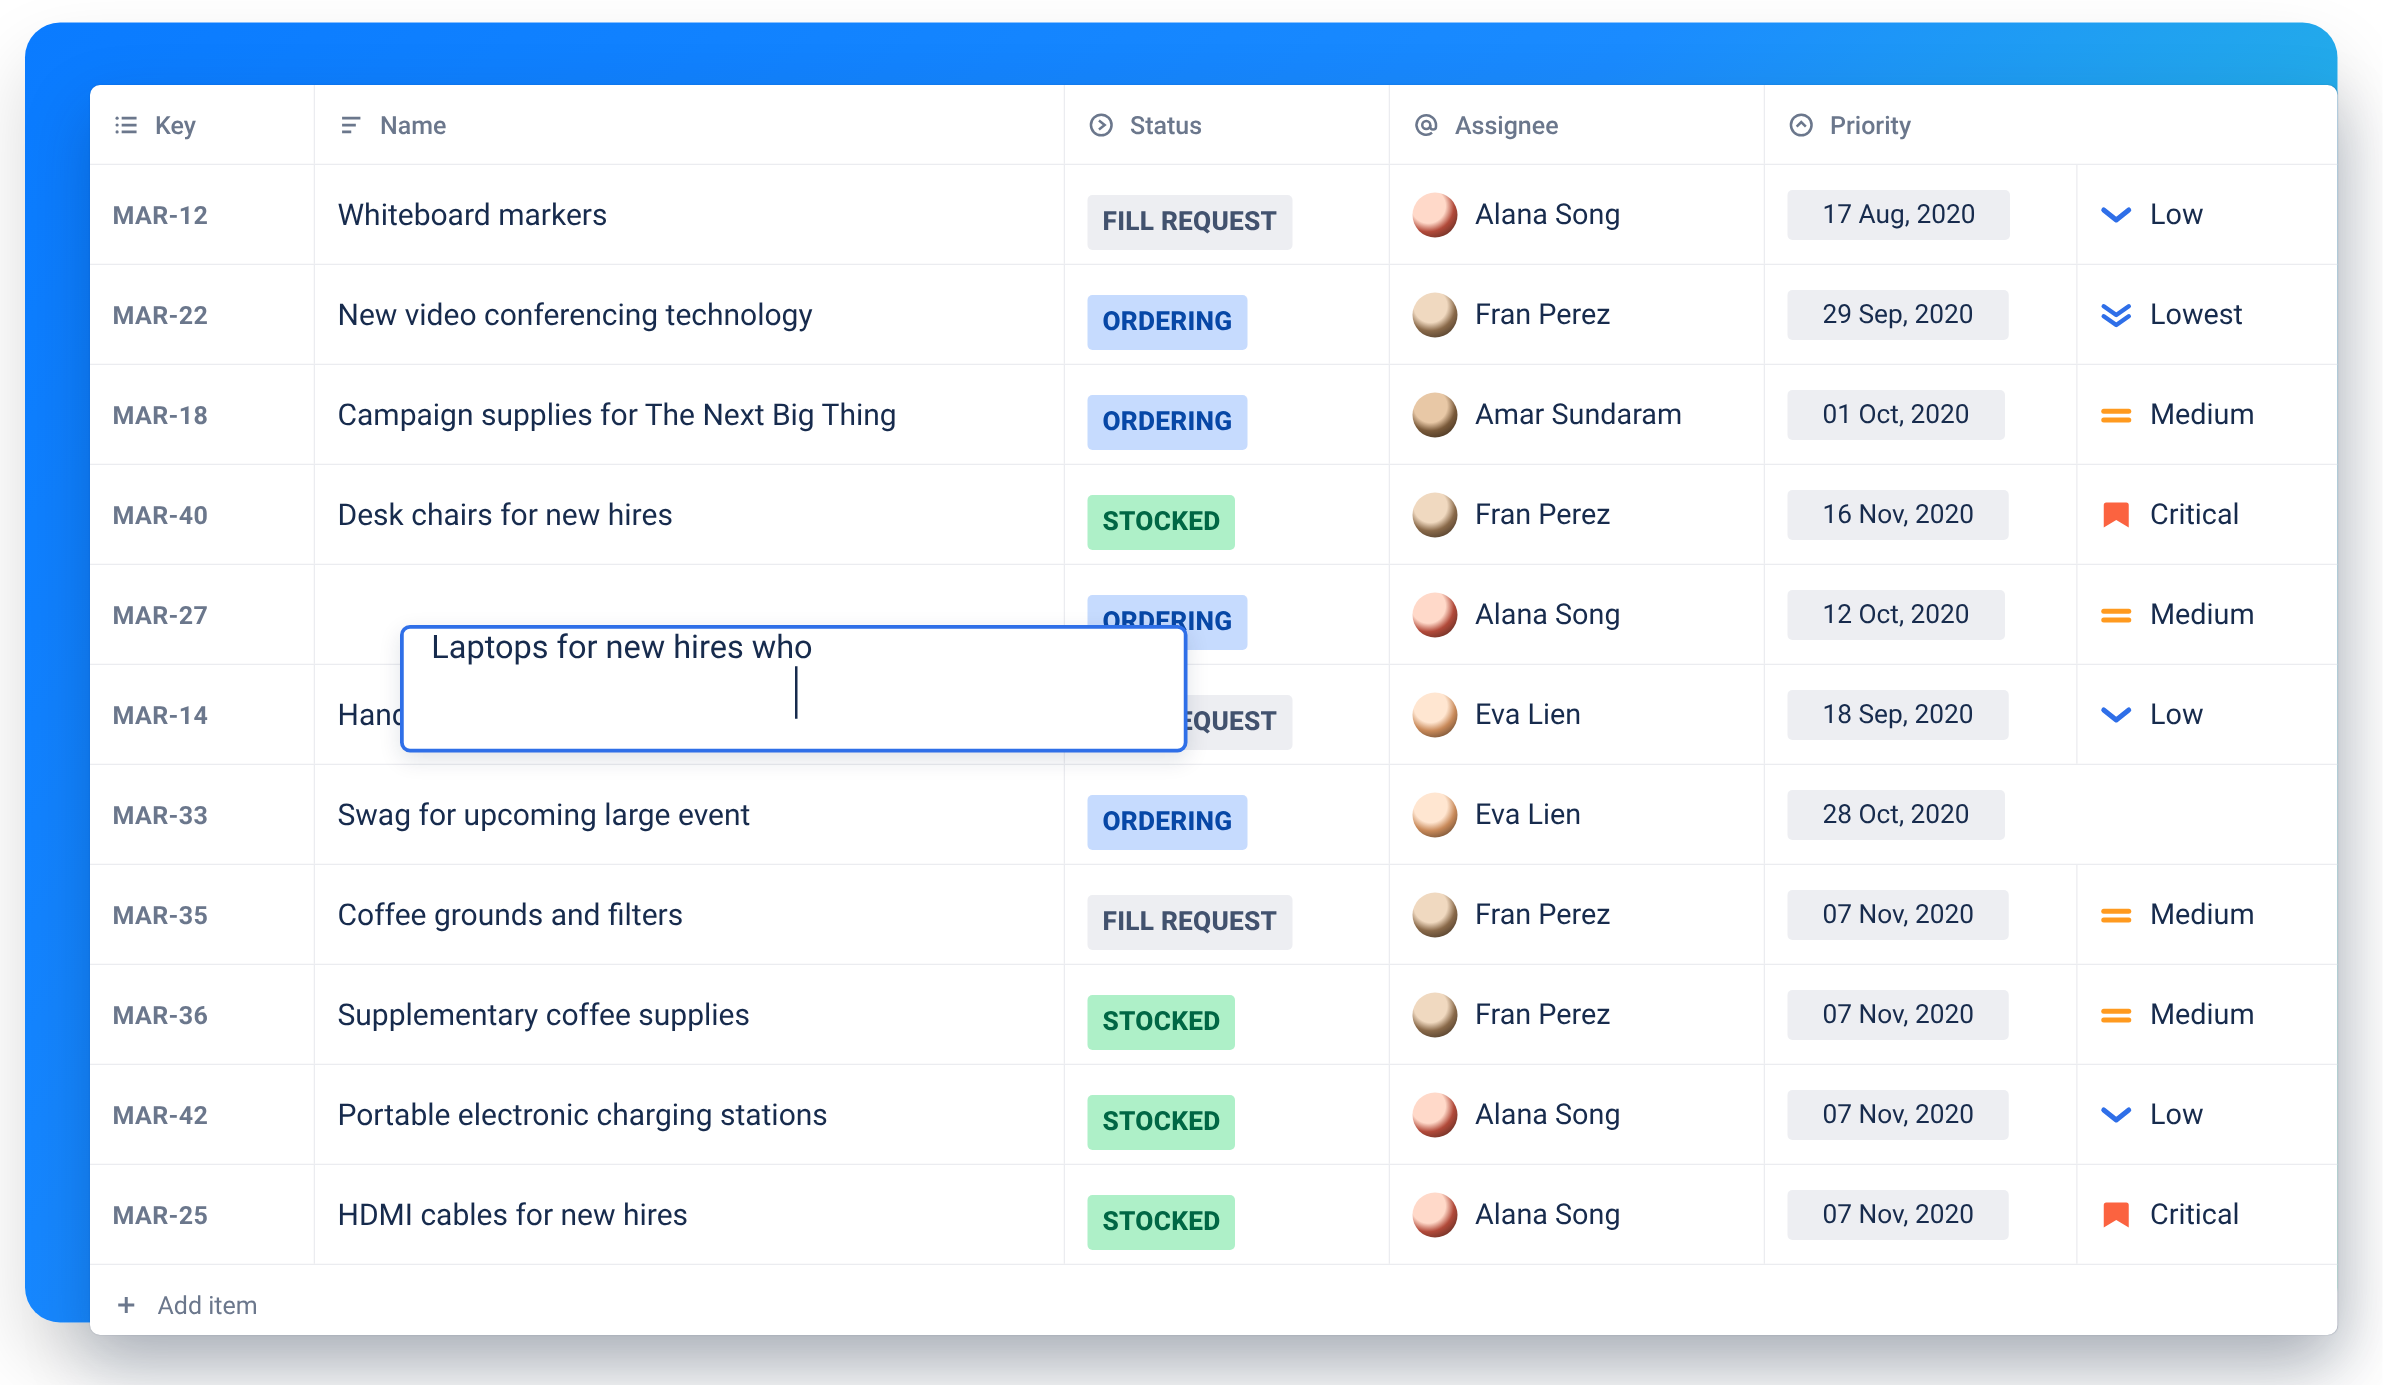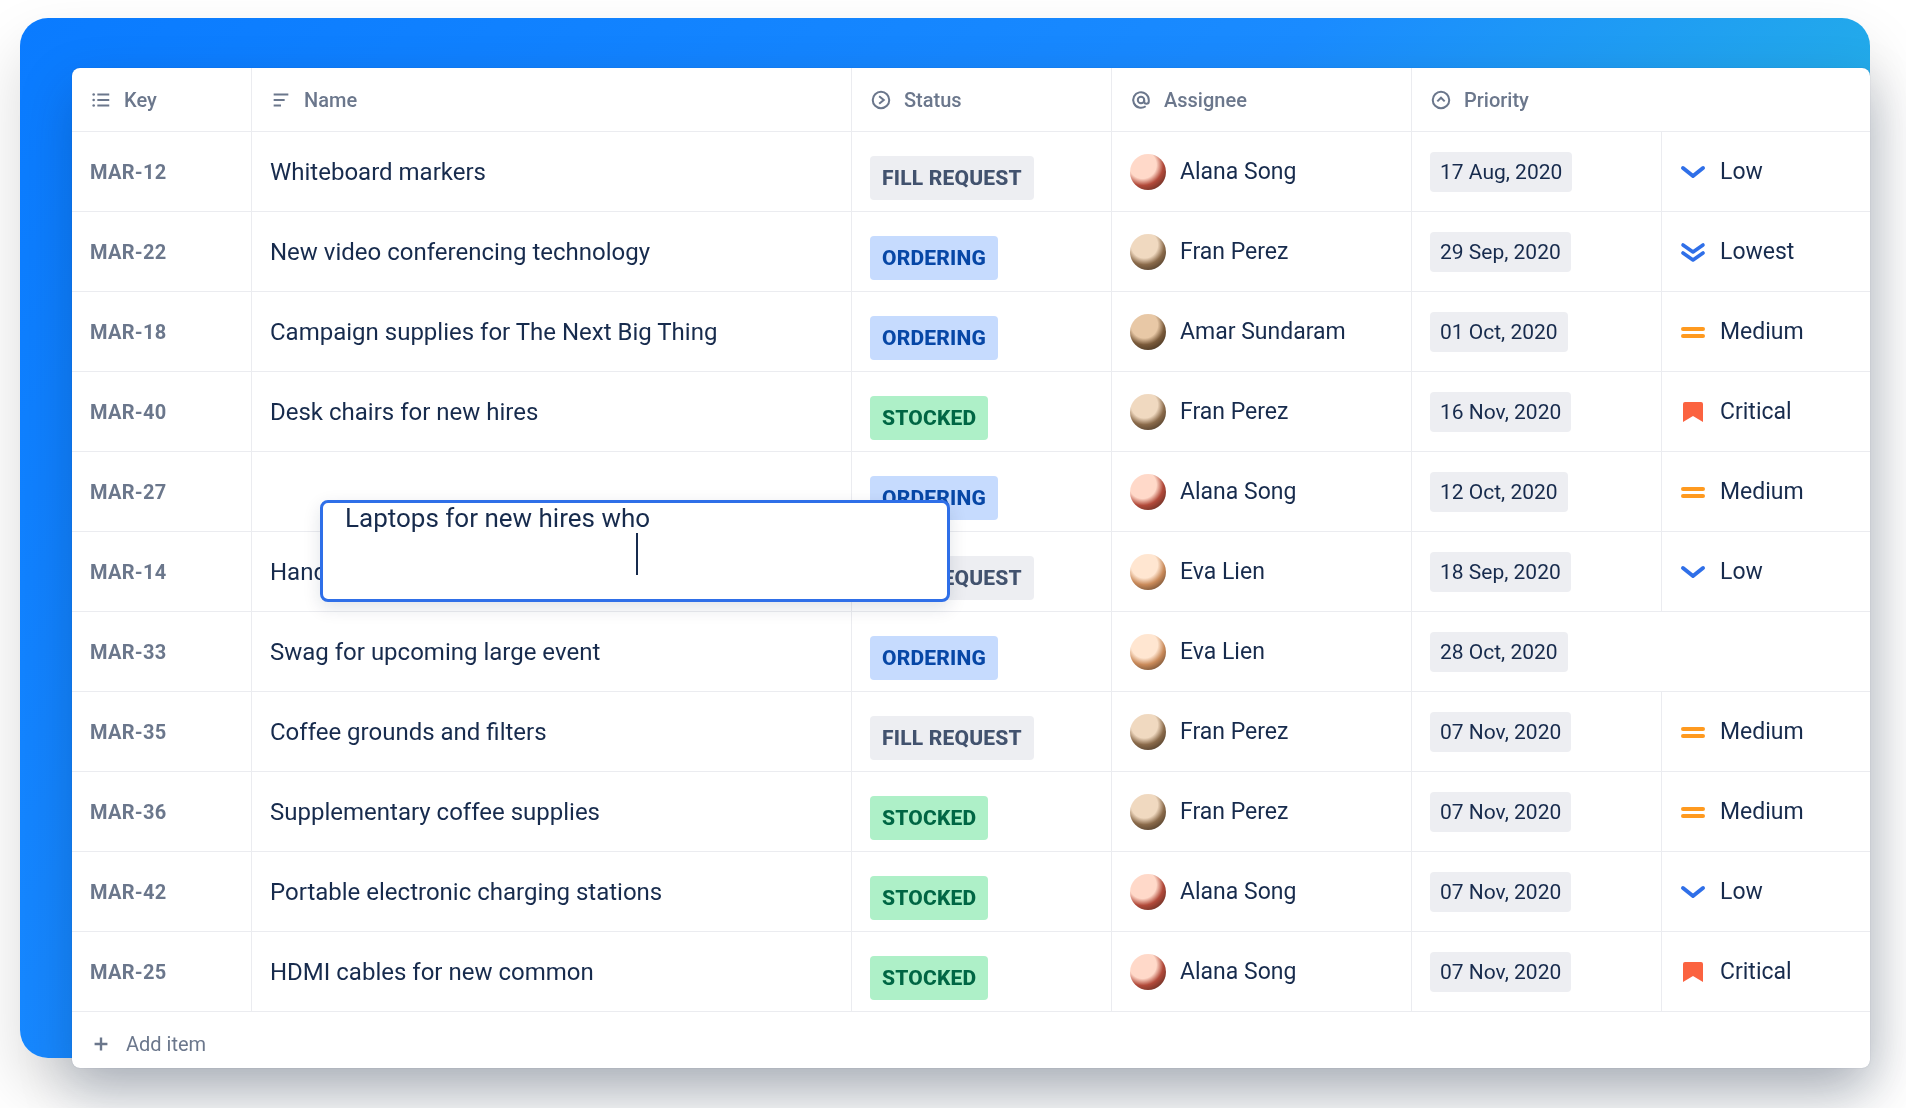--- a/index.html
+++ b/index.html
@@ -37,21 +37,21 @@
   .row.footer .cell { border-right: none; color: #6B778C; font-size: 20px; gap: 14px; }
   .key-txt { color: #6B778C; font-size: 20px; font-weight: 700; letter-spacing: 0.3px; }
   .name-txt { color: #172B4D; font-size: 24px; }
   .status-pill { display: inline-block; padding: 10px 12px; border-radius: 4px; font-weight: 800; font-size: 21px; letter-spacing: 0.2px; margin-top: 13px; }
   .status-fill   { background: #EDEEF2; color: #42526E; }
   .status-order  { background: #C6DBFE; color: #0747A6; }
   .status-stock  { background: #AEF0C8; color: #006644; text-align: center; }
   .assignee { display: flex; align-items: center; gap: 14px; }
   .avatar { width: 36px; height: 36px; border-radius: 50%; display: inline-block; flex: 0 0 36px; }
   .assignee-name { color: #172B4D; font-size: 23px; }
-  .date-pill { background: #EDEEF2; color: #172B4D; padding: 8px 10px; border-radius: 4px; font-size: 21px; }
+  .date-pill { background: #EDEEF2; color: #172B4D; padding: 8px 28px; border-radius: 4px; font-size: 21px; }
   .pri { display: flex; align-items: center; gap: 14px; }
   .pri-label { color: #172B4D; font-size: 23px; }
   .pri-icon { width: 26px; height: 26px; display: inline-flex; align-items: center; justify-content: center; }
   .hdr-icon { width: 22px; height: 22px; color: #6B778C; display:inline-flex; align-items:center; justify-content:center; }
   
   .edit-wrap { position: absolute; left: 248px; top: 432px; width: 630px; height: 102px; pointer-events:none; }
   .edit-box {
     width: 100%; height: 100%; border: 3px solid #2F6FE8; border-radius: 8px;
     background: #fff; display:flex; align-items:center; padding: 0 22px;
     box-shadow: 0 6px 18px rgba(9,30,66,0.12);
@@ -420,21 +420,21 @@
               </span>
               <span class="pri-label">Low</span>
             </div>
           </div>
         </div>
         <div class="row">
           <div class="cell">
             <span class="key-txt">MAR-25</span>
           </div>
           <div class="cell">
-            <span class="name-txt">HDMI cables for new common</span>
+            <span class="name-txt">HDMI cables for new hires</span>
           </div>
           <div class="cell">
             <span class="status-pill status-stock">STOCKED</span>
           </div>
           <div class="cell">
             <div class="assignee">
               <span class="avatar av-alana"></span>
               <span class="assignee-name">Alana Song</span>
             </div>
           </div>

